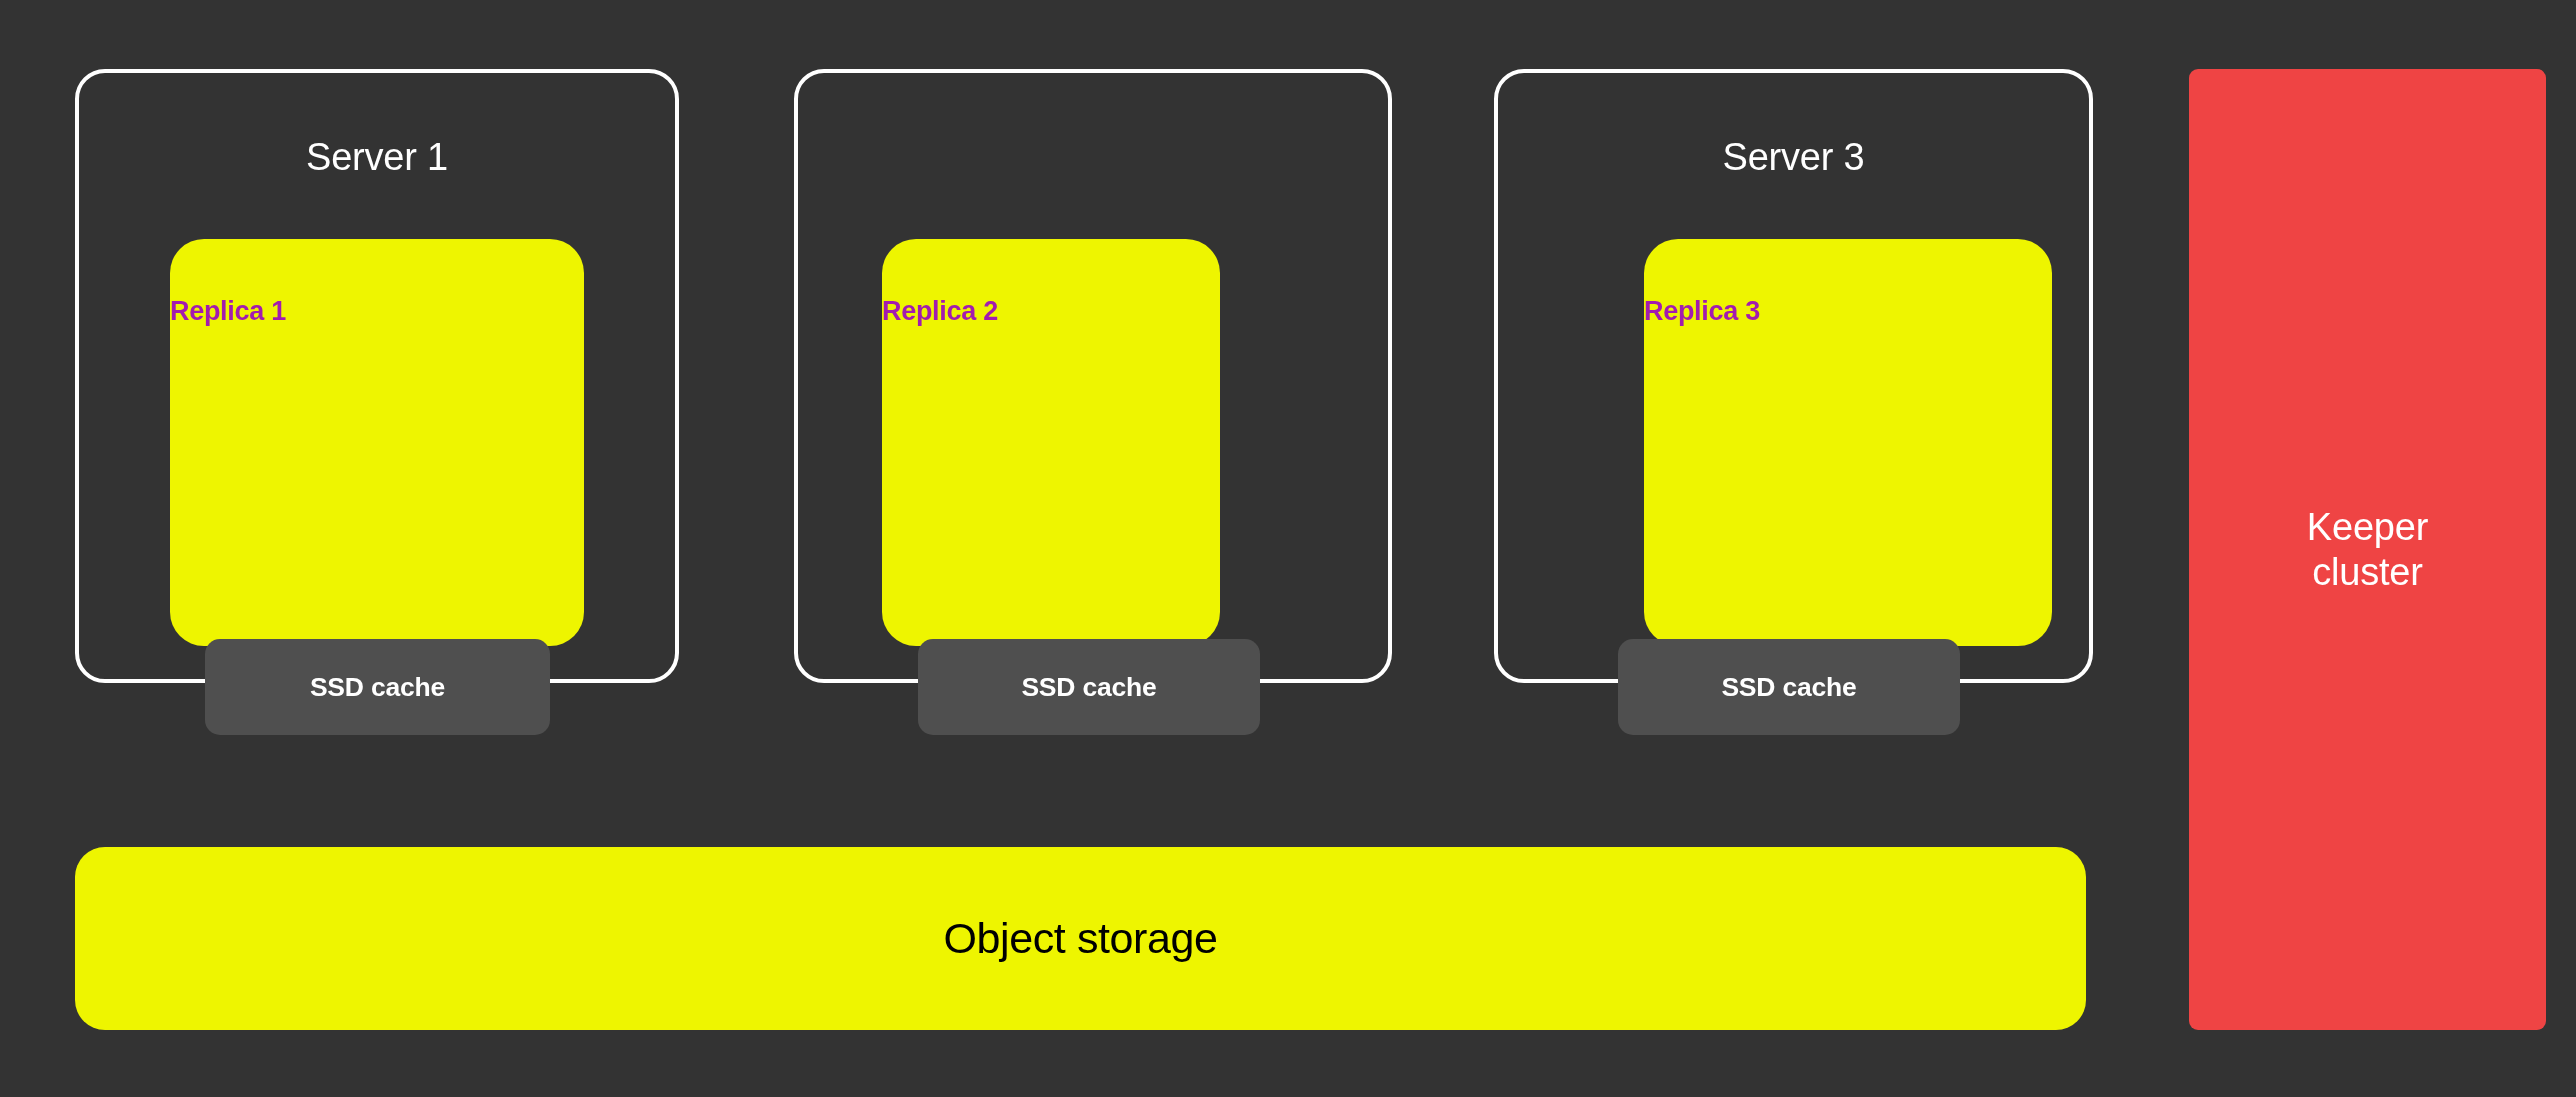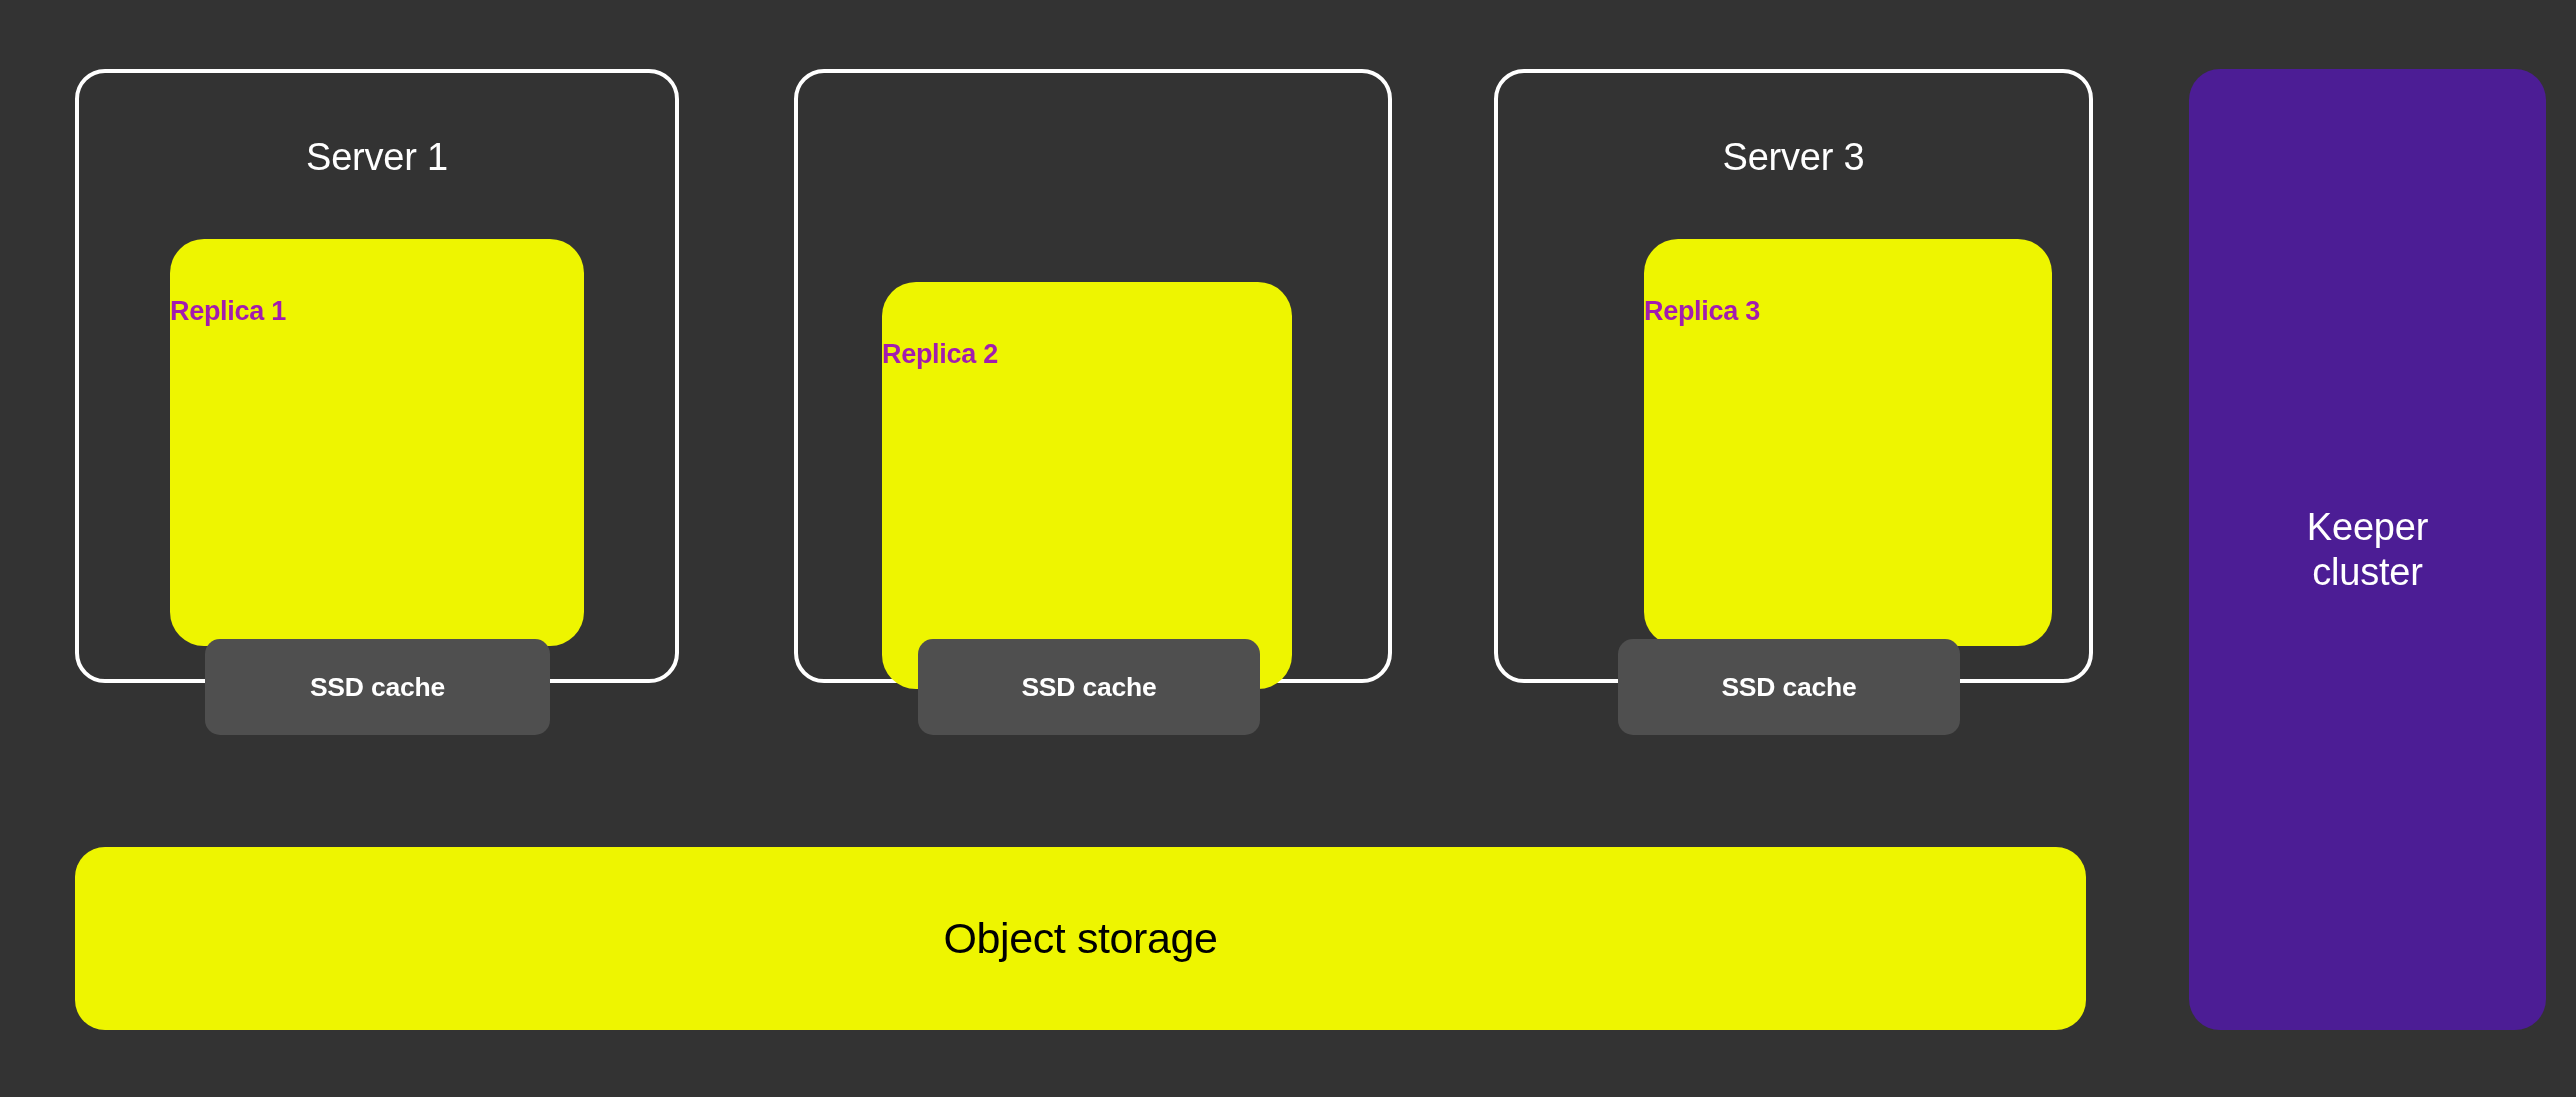--- a/index.html
+++ b/index.html
@@ -55,21 +55,21 @@
 
   
   .replica-box {
     position: absolute;
     top: 239px;
     height: 407px;
     background: #eef500;
     border-radius: 34px;
   }
   .replica-box.s1 { left: 170px;  width: 414px; }
-  .replica-box.s2 { left: 882px;  width: 410px; margin-top: 43px; }
+  .replica-box.s2 { left: 882px;  width: 338px; }
   .replica-box.s3 { left: 1644px; width: 408px; }
 
   .replica-label {
     position: absolute;
     top: 57px;
     left: 0;
     width: 100%;
     color: #a21caf;
     font-size: 27px;
     font-weight: 700;
@@ -121,22 +121,22 @@
     white-space: nowrap;
   }
 
   
   .keeper-cluster {
     position: absolute;
     left: 2189px;
     top: 69px;
     width: 357px;
     height: 961px;
-    background: #4c1d95;
-    border-radius: 31px;
+    background: #ef4444;
+    border-radius: 9px;
     display: flex;
     align-items: center;
     justify-content: center;
   }
   .keeper-label {
     color: #ffffff;
     font-size: 38px;
     font-weight: 400;
     line-height: 1.16;
     text-align: center;

